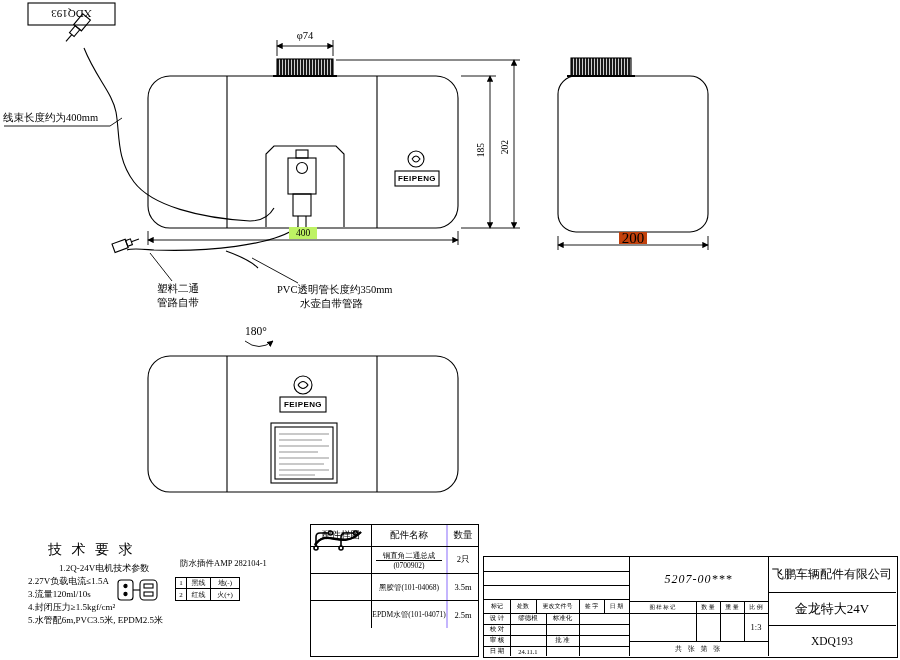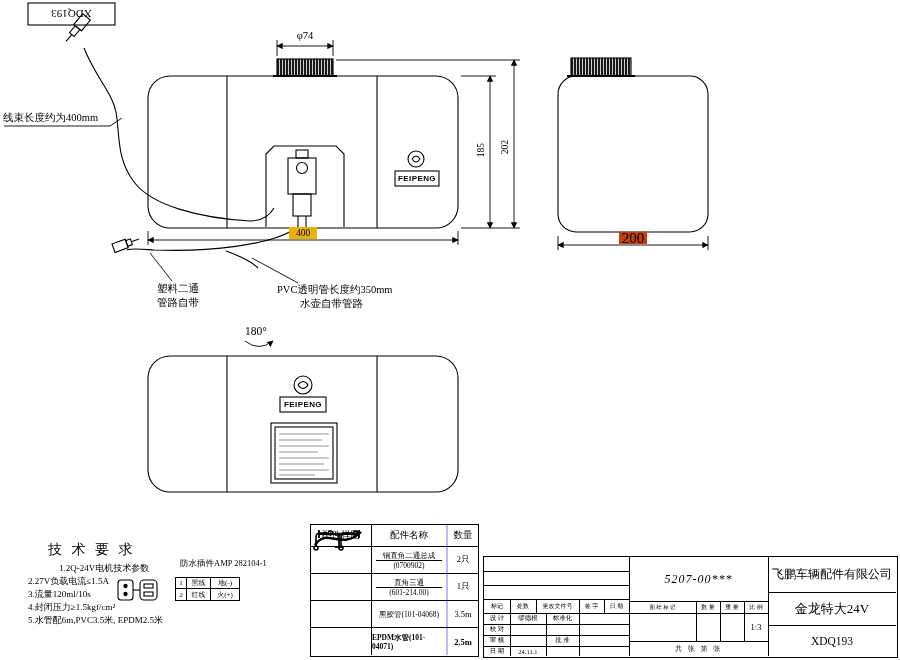--- a/index.html
+++ b/index.html
@@ -168,21 +168,21 @@
   <div class="lbl c" style="left:28px;top:3px;width:87px;height:22px;font-size:11px;transform:rotate(180deg);">XDQ193</div>
 
   <div class="lbl" style="left:3px;top:111px;font-size:10.5px;">线束长度约为400mm</div>
 
   <div class="lbl c" style="left:283px;top:28px;width:44px;height:14px;font-size:10.5px;">φ74</div>
 
   <div class="lbl c" style="left:466px;top:144px;width:30px;height:12px;font-size:9.5px;transform:rotate(-90deg);">185</div>
 
   <div class="lbl c" style="left:490px;top:141px;width:30px;height:12px;font-size:9.5px;transform:rotate(-90deg);">202</div>
 
-  <div class="lbl c" style="left:289px;top:227px;width:28px;height:12px;font-size:9.5px;background:#eab308;">400</div>
+  <div class="lbl c" style="left:289px;top:227px;width:28px;height:12px;font-size:9.5px;background:#bef264;">400</div>
 
   <div class="lbl c" style="left:619px;top:232px;width:28px;height:12px;font-size:15px;background:#c2410c;">200</div>
 
   <div class="lbl" style="left:157px;top:282px;font-size:10.5px;">塑料二通</div>
   <div class="lbl" style="left:157px;top:296px;font-size:10.5px;">管路自带</div>
 
   <div class="lbl" style="left:277px;top:283px;font-size:10.5px;">PVC透明管长度约350mm</div>
   <div class="lbl" style="left:300px;top:297px;font-size:10.5px;">水壶自带管路</div>
 
   <div class="lbl" style="left:245px;top:325px;font-size:11.5px;">180°</div>
@@ -234,46 +234,29 @@
       </div>
       <div class="p-c2">
         <div>铜直角二通总成</div>
         <div class="p-sub">(0700902)</div>
       </div>
       <div class="p-c3">2只</div>
     </div>
     <div class="p-row" style="height:27px;">
       <div class="p-c1">
         <svg width="56" height="26" viewBox="0 0 56 26">
-            <g fill="none" stroke="#000" stroke-width="1.8">
-          <path d="M8,9 H48 M28,9 V22"></path>
-              <line x1="8" y1="5" x2="8" y2="13"></line>
-          <line x1="48" y1="5" x2="48" y2="13"></line>
-              <line x1="24" y1="22" x2="32" y2="22"></line>
-        </g>
-          </svg>
-      </div>
-      <div class="p-c2">
-        <div>直角三通</div>
-        <div class="p-sub">(601-214.00)</div>
-      </div>
-      <div class="p-c3">1只</div>
-    </div>
-    <div class="p-row" style="height:27px;">
-      <div class="p-c1">
-        <svg width="56" height="26" viewBox="0 0 56 26">
             <path d="M4,20 C16,2 30,26 50,7" fill="none" stroke="#000" stroke-width="2.4"></path>
           </svg>
       </div>
       <div class="p-c2">
         <div>黑胶管(101-04068)</div>
       </div>
       <div class="p-c3">3.5m</div>
     </div>
-    <div class="p-row" style="height:27px;font-weight:bold;">
+    <div class="p-row" style="height:27px;">
       <div class="p-c1">
         <svg width="56" height="26" viewBox="0 0 56 26">
             <path d="M4,20 C16,2 30,26 50,7" fill="none" stroke="#000" stroke-width="1.5"></path>
           </svg>
       </div>
       <div class="p-c2">
         <div>EPDM水管(101-04071)</div>
       </div>
       <div class="p-c3">2.5m</div>
     </div>

